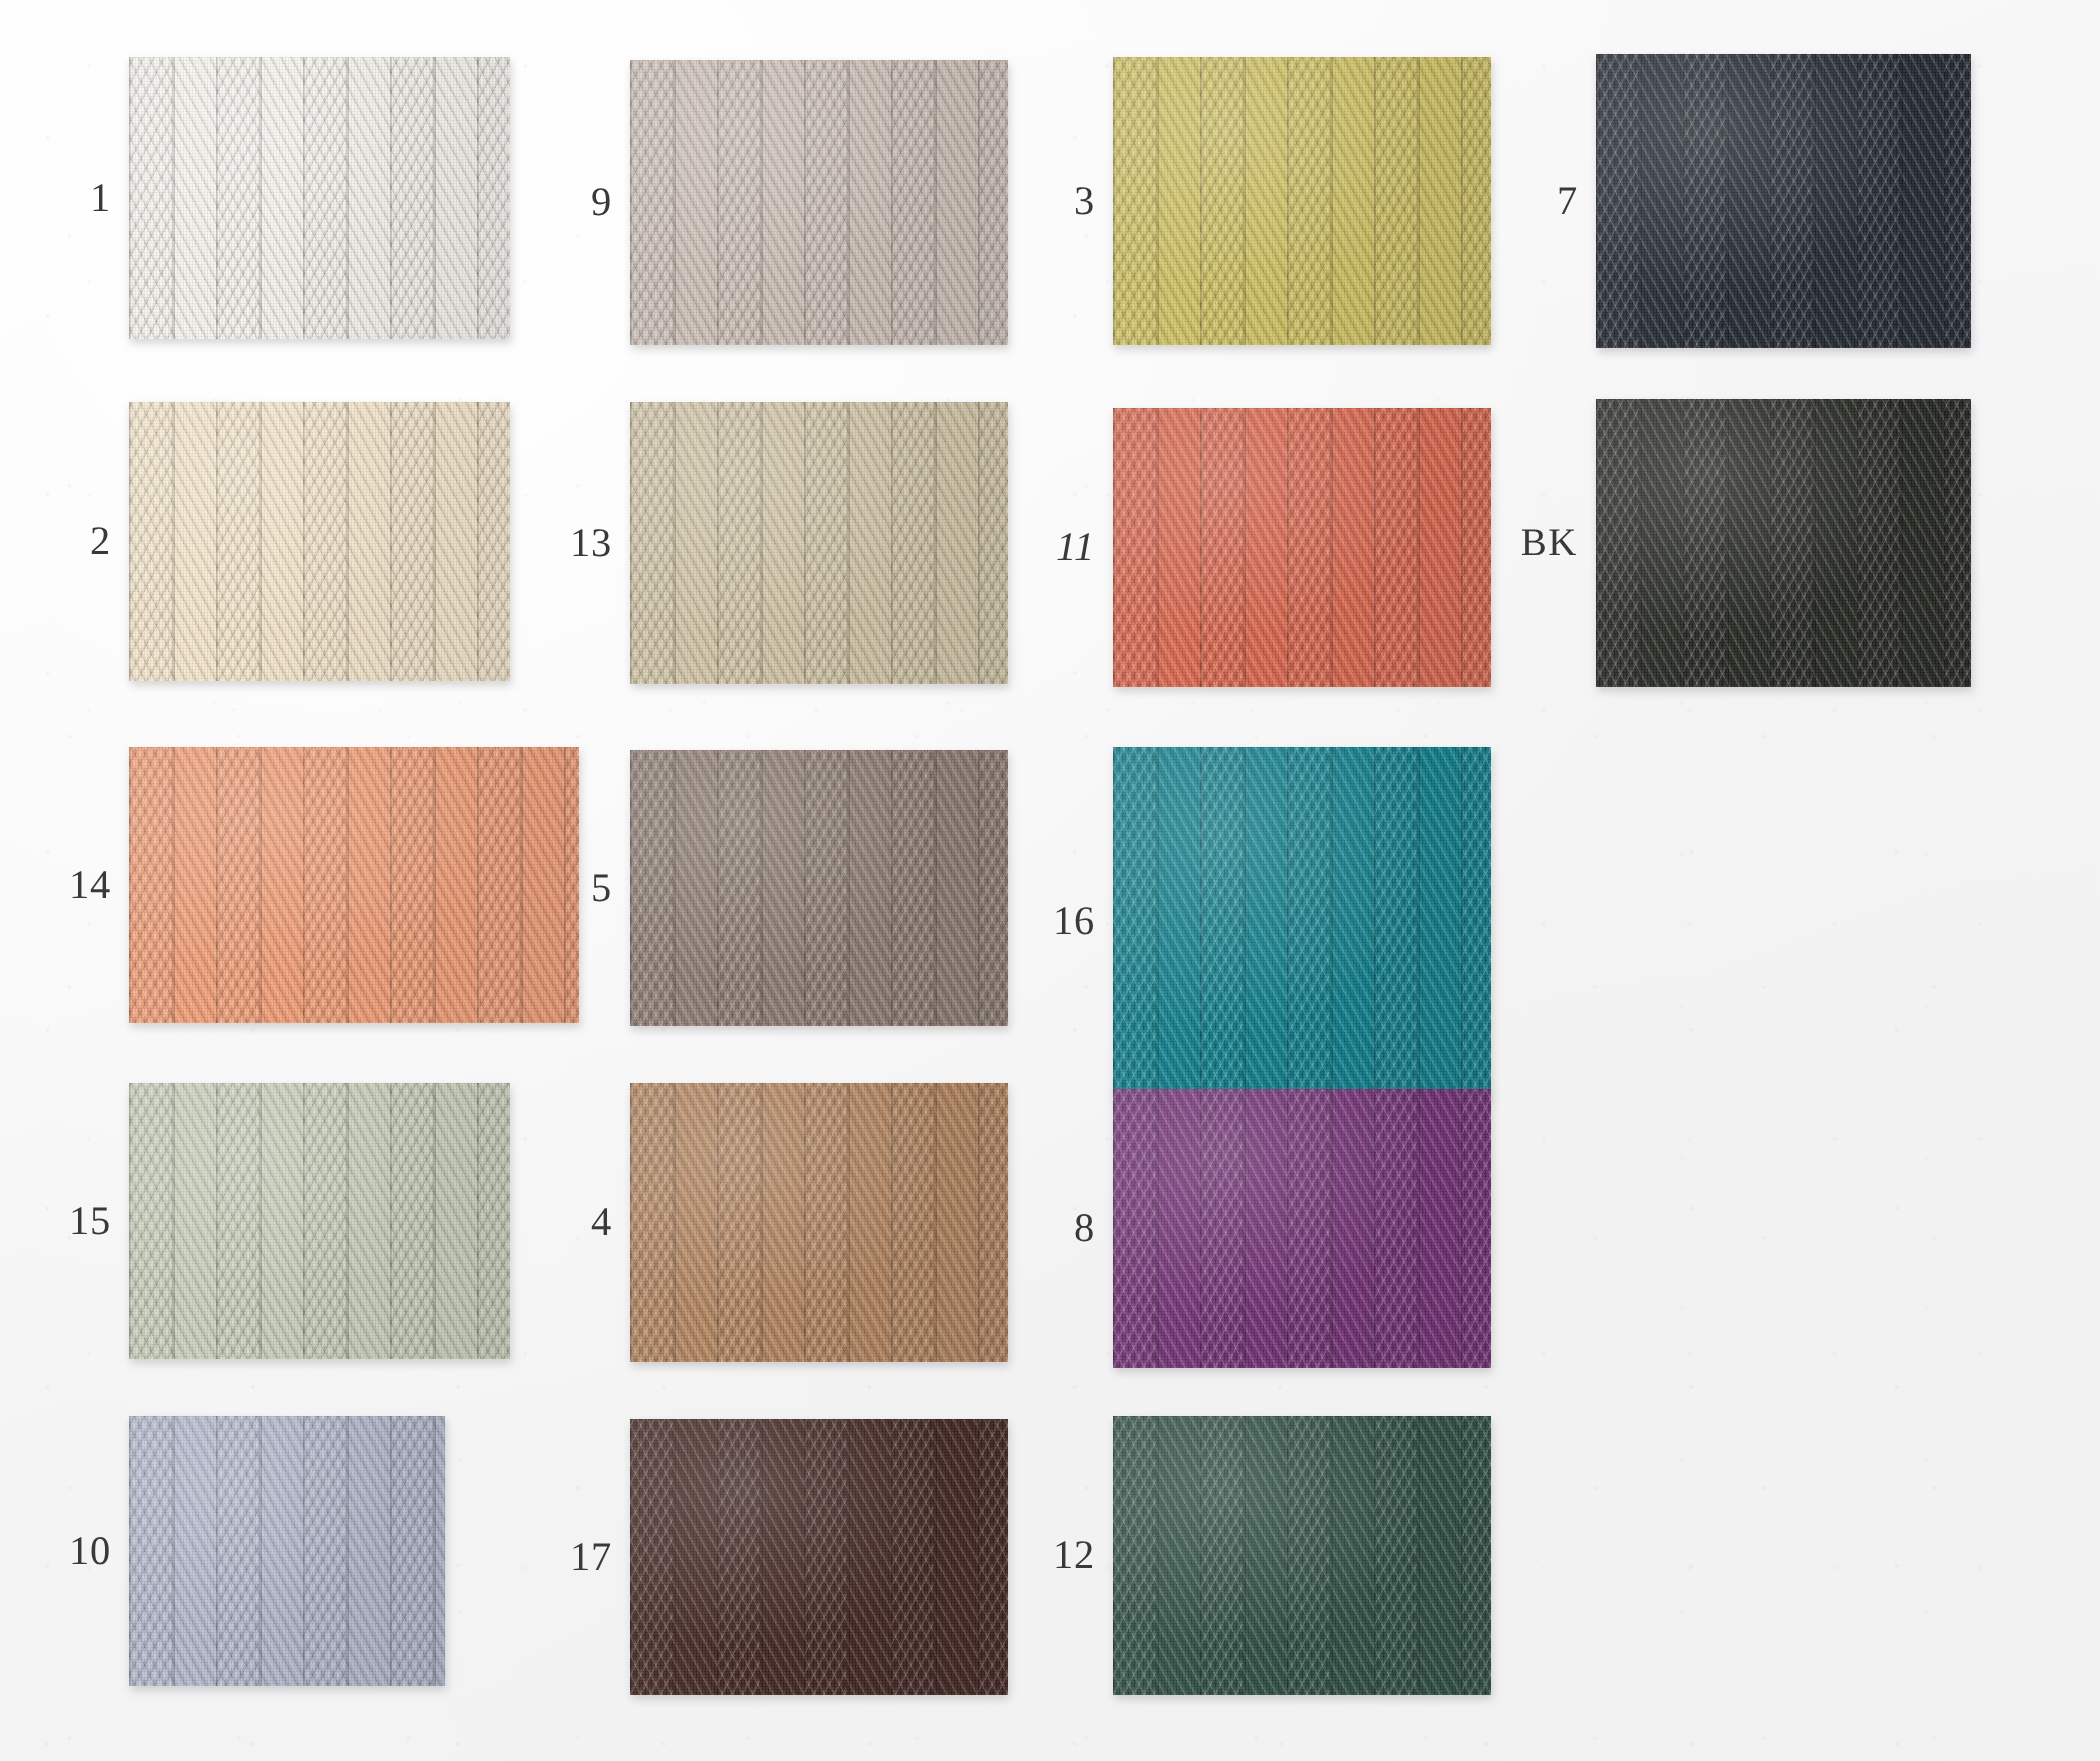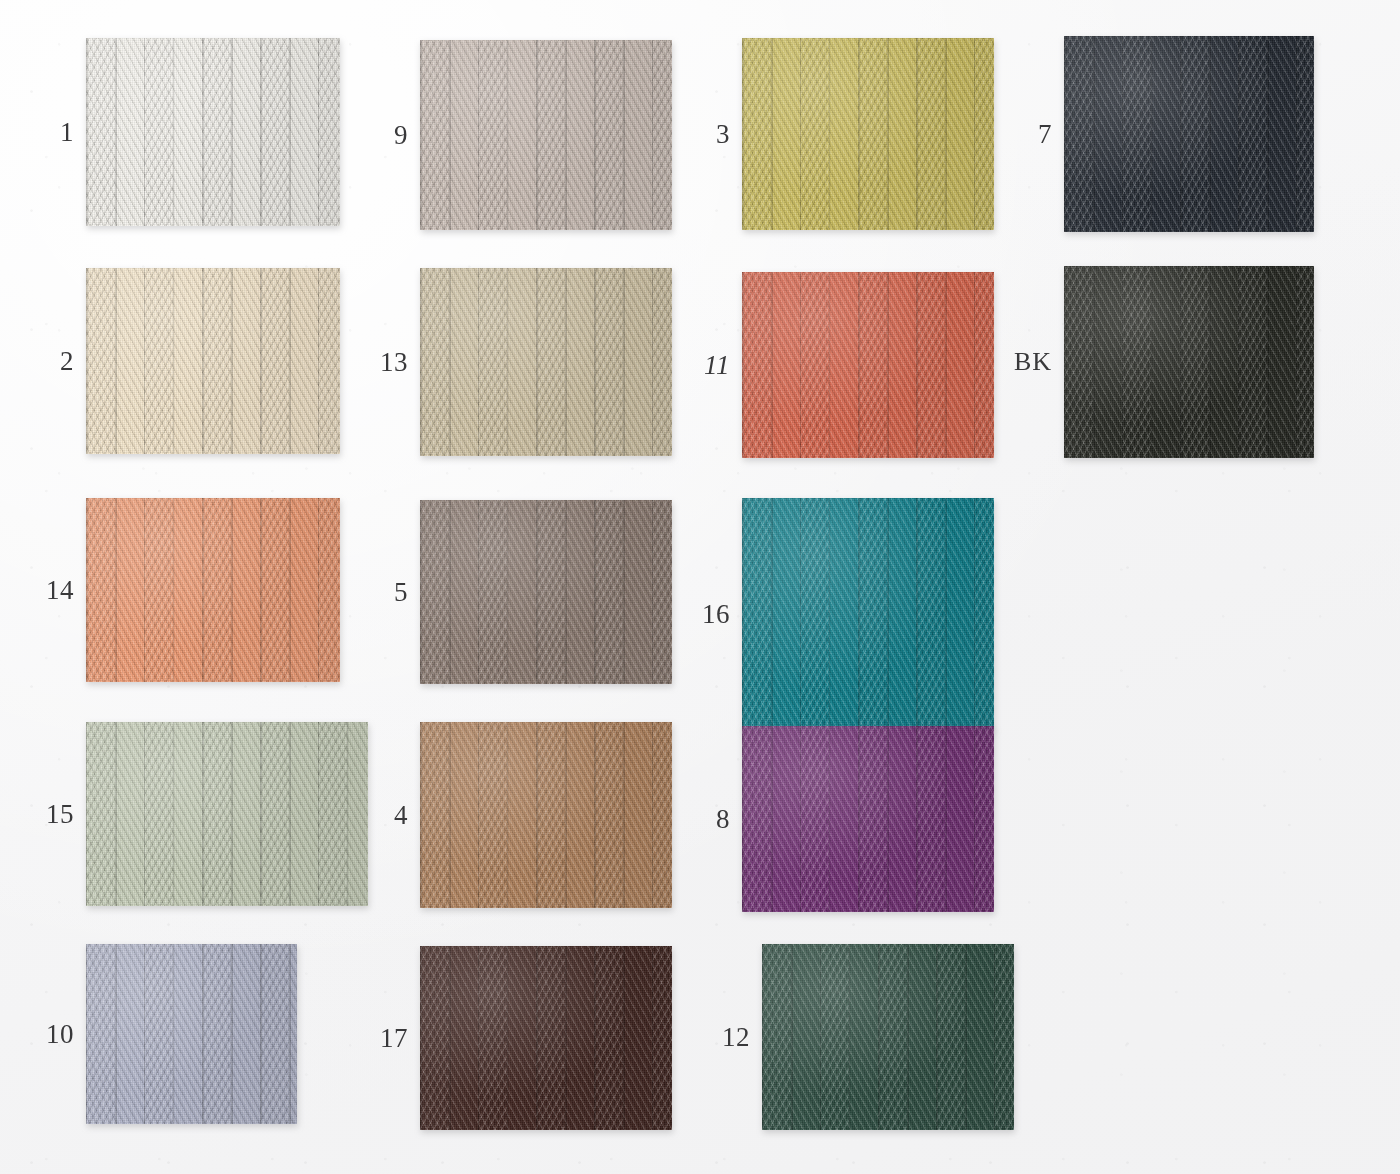--- a/index.html
+++ b/index.html
@@ -230,21 +230,21 @@
         <div class="chip">
           <div class="chip-inner">
             <div class="chip-base" style="background: rgb(35, 37, 31);"></div>
             <div class="weave-a"></div>
             <div class="weave-b"></div>
             <div class="weave-grain"></div>
             <div class="chip-shade"></div>
           </div>
         </div>
       </div>
-      <div class="swatch-cell" style="left: 86px; top: 498px; width: 254px; height: 184px;">
+      <div class="swatch-cell" style="left: 86px; top: 498px; width: 300px; height: 184px;">
         <div class="swatch-label">14</div>
         <div class="chip">
           <div class="chip-inner">
             <div class="chip-base" style="background: rgb(239, 154, 114);"></div>
             <div class="weave-a"></div>
             <div class="weave-b"></div>
             <div class="weave-grain"></div>
             <div class="chip-shade"></div>
           </div>
         </div>
@@ -266,21 +266,21 @@
         <div class="chip">
           <div class="chip-inner">
             <div class="chip-base" style="background: rgb(11, 125, 138);"></div>
             <div class="weave-a"></div>
             <div class="weave-b"></div>
             <div class="weave-grain"></div>
             <div class="chip-shade"></div>
           </div>
         </div>
       </div>
-      <div class="swatch-cell" style="left: 86px; top: 722px; width: 282px; height: 184px;">
+      <div class="swatch-cell" style="left: 86px; top: 722px; width: 254px; height: 184px;">
         <div class="swatch-label">15</div>
         <div class="chip pale">
           <div class="chip-inner">
             <div class="chip-base" style="background: rgb(197, 205, 183);"></div>
             <div class="weave-a"></div>
             <div class="weave-b"></div>
             <div class="weave-grain"></div>
             <div class="chip-shade"></div>
           </div>
         </div>
@@ -326,21 +326,21 @@
         <div class="chip">
           <div class="chip-inner">
             <div class="chip-base" style="background: rgb(64, 36, 31);"></div>
             <div class="weave-a"></div>
             <div class="weave-b"></div>
             <div class="weave-grain"></div>
             <div class="chip-shade"></div>
           </div>
         </div>
       </div>
-      <div class="swatch-cell" style="left: 742px; top: 944px; width: 252px; height: 186px; margin-left: 20px;">
+      <div class="swatch-cell" style="left: 742px; top: 944px; width: 252px; height: 186px;">
         <div class="swatch-label">12</div>
         <div class="chip">
           <div class="chip-inner">
             <div class="chip-base" style="background: rgb(44, 76, 64);"></div>
             <div class="weave-a"></div>
             <div class="weave-b"></div>
             <div class="weave-grain"></div>
             <div class="chip-shade"></div>
           </div>
         </div>

